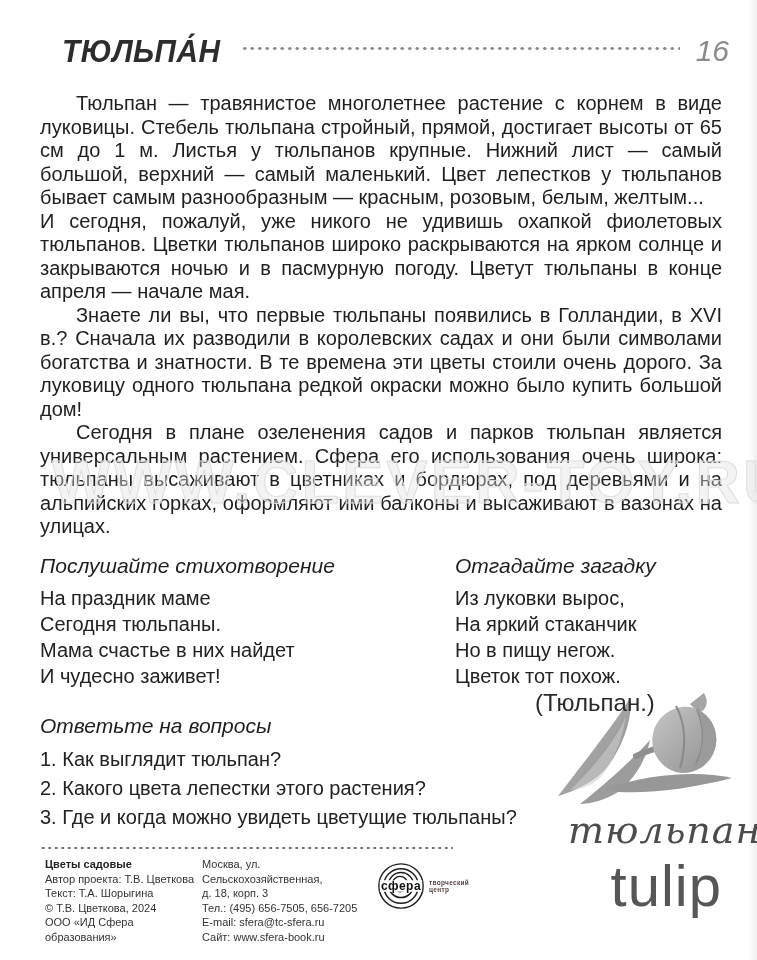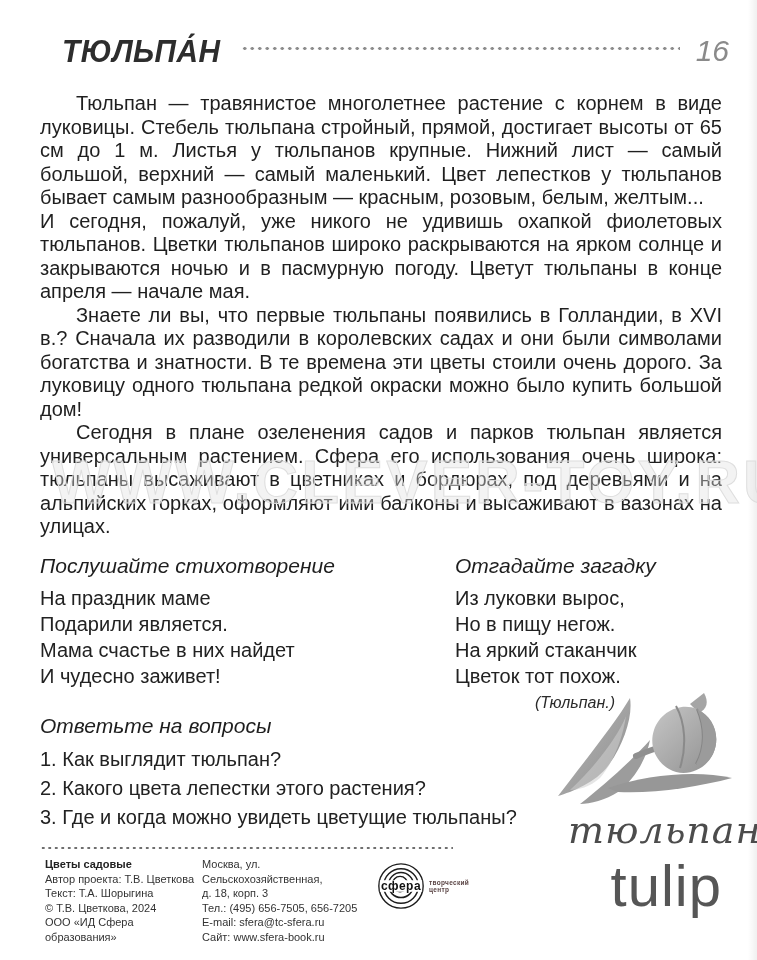--- a/index.html
+++ b/index.html
@@ -41,21 +41,21 @@
     font-size:20px; line-height:23.5px; text-align:justify; color:#1f1f1f;
   }
   .para.indent { text-indent:36px; }
 
   
   .columns { position:absolute; top:550px; left:40px; width:684px; display:flex; z-index:2; }
   .col-left { width:415px; }
   .col-right { width:269px; }
   .sec-heading { font-size:21px; font-weight:normal; font-style:italic; color:#1e1e1e; margin:4px 0 7px 0; }
   .verse-line { font-size:20px; line-height:26px; color:#222; }
-  .riddle-answer { font-size:16px; font-style:italic; line-height:27px; margin-left:80px; color:#2a2a2a; }
+  .riddle-answer { font-size:24px; line-height:27px; margin-left:80px; color:#2a2a2a; }
 
   
   .questions { position:absolute; top:710px; left:40px; width:510px; z-index:2; }
   .question-line { font-size:20px; line-height:29px; color:#222; }
 
   
   .tulip-photo { position:absolute; top:690px; left:556px; width:184px; height:118px; z-index:1; }
   .script-name {
     position:absolute; top:808px; left:568px; width:182px; text-align:center; z-index:2;
     font-family:"DejaVu Serif", serif; font-style:italic; font-size:38px;
@@ -96,29 +96,29 @@
     <div class="para indent">Тюльпан — травянистое многолетнее растение с корнем в виде луковицы. Стебель тюльпана стройный, прямой, достигает высоты от 65 см до 1 м. Листья у тюльпанов крупные. Нижний лист — самый большой, верхний — самый маленький. Цвет лепестков у тюльпанов бывает самым разнообразным — красным, розовым, белым, желтым...</div>
     <div class="para">И сегодня, пожалуй, уже никого не удивишь охапкой фиолетовых тюльпанов. Цветки тюльпанов широко раскрываются на ярком солнце и закрываются ночью и в пасмурную погоду. Цветут тюльпаны в конце апреля — начале мая.</div>
     <div class="para indent">Знаете ли вы, что первые тюльпаны появились в Голландии, в XVI в.? Сначала их разводили в королевских садах и они были символами богатства и знатности. В те времена эти цветы стоили очень дорого. За луковицу одного тюльпана редкой окраски можно было купить большой дом!</div>
     <div class="para indent">Сегодня в плане озеленения садов и парков тюльпан является универсальным растением. Сфера его использования очень широка: тюльпаны высаживают в цветниках и бордюрах, под деревьями и на альпийских горках, оформляют ими балконы и высаживают в вазонах на улицах.</div>
   </div>
 
   <div class="columns">
     <div class="col-left">
       <div class="sec-heading">Послушайте стихотворение</div>
       <div class="verse-line">На праздник маме</div>
-      <div class="verse-line">Подарили является.</div>
+      <div class="verse-line">Сегодня тюльпаны.</div>
       <div class="verse-line">Мама счастье в них найдет</div>
       <div class="verse-line">И чудесно заживет!</div>
     </div>
     <div class="col-right">
       <div class="sec-heading">Отгадайте загадку</div>
       <div class="verse-line">Из луковки вырос,</div>
+      <div class="verse-line">На яркий стаканчик</div>
       <div class="verse-line">Но в пищу негож.</div>
-      <div class="verse-line">На яркий стаканчик</div>
       <div class="verse-line">Цветок тот похож.</div>
       <div class="riddle-answer">(Тюльпан.)</div>
     </div>
   </div>
 
   <div class="questions">
     <div class="sec-heading">Ответьте на вопросы</div>
     <div class="question-line">1. Как выглядит тюльпан?</div>
     <div class="question-line">2. Какого цвета лепестки этого растения?</div>
     <div class="question-line">3. Где и когда можно увидеть цветущие тюльпаны?</div>

